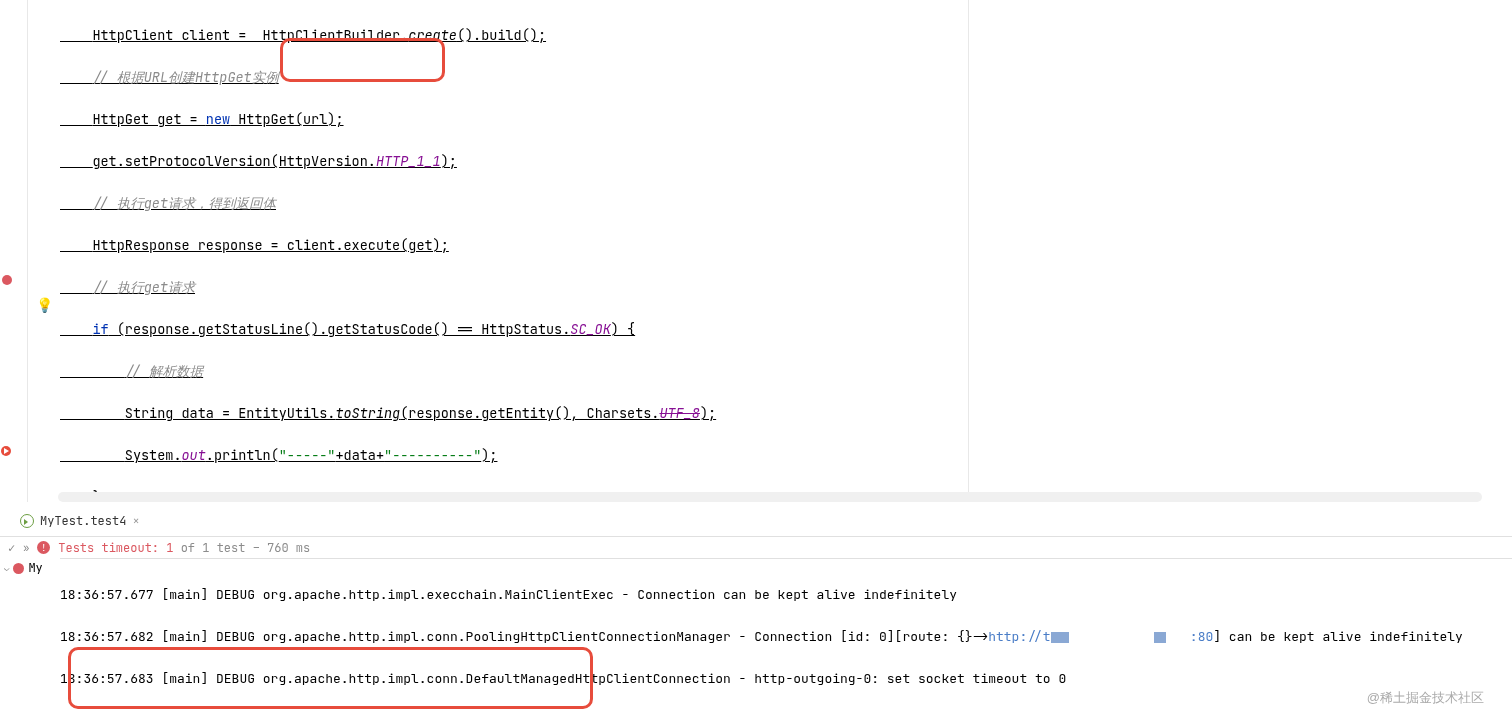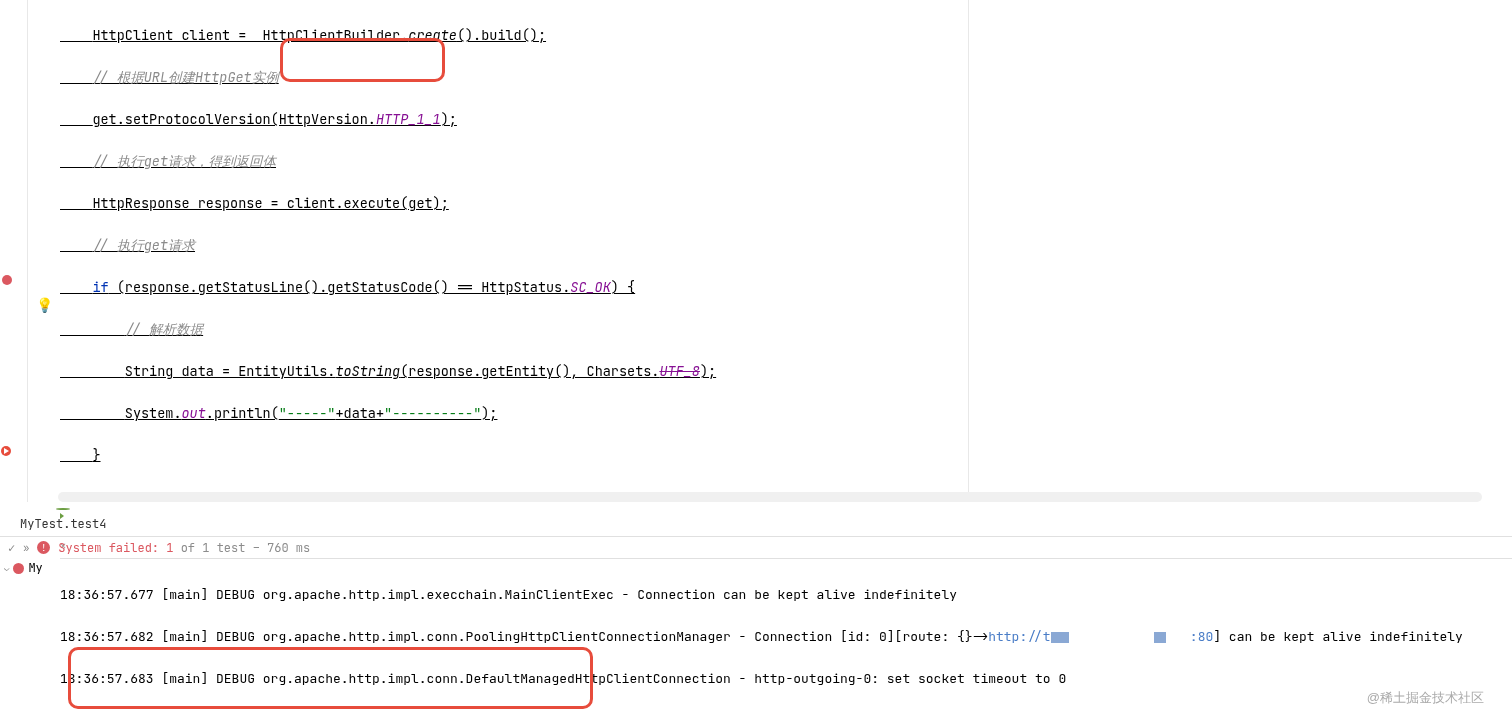--- a/index.html
+++ b/index.html
@@ -86,21 +86,20 @@
   border-radius: 5px;
 }
 .tab-bar {
   position: absolute;
   top: 508px;
   left: 20px;
   height: 26px;
   display: flex;
   align-items: center;
   gap: 6px;
-  flex-direction: column;
 }
 .tab-icon {
   width: 14px; height: 14px;
   border: 1.5px solid #6c9e42;
   border-radius: 50%;
   position: relative;
 }
 .tab-icon::after {
   content: '';
   position: absolute;
@@ -186,20 +185,21 @@
           <circle cx="6" cy="6" r="5" fill="#e74c3c"></circle>
           <path d="M4 3 L4 9 L9 6 Z" fill="#fff"></path>
         </svg>
     </div>
   </div>
   <div class="bulb-icon" style="top:296px">💡</div>
 
   <div class="code-wrap">
 <div class="code-line">    <span>HttpClient client =  HttpClientBuilder.</span><span class="method-italic">create</span><span>().build();</span></div>
 <div class="code-line">    <span class="comment">// 根据URL创建HttpGet实例</span></div>
+<div class="code-line">    <span>HttpGet get = </span><span class="kw">new</span><span> HttpGet(url);</span></div>
 <div class="code-line">    <span>get.setProtocolVersion(HttpVersion.</span><span class="static-field">HTTP_1_1</span><span>);</span></div>
 <div class="code-line">    <span class="comment">// 执行get请求，得到返回体</span></div>
 <div class="code-line">    <span>HttpResponse response = client.execute(get);</span></div>
 <div class="code-line">    <span class="comment">// 执行get请求</span></div>
 <div class="code-line">    <span class="kw">if</span><span> (response.getStatusLine().getStatusCode() == HttpStatus.</span><span class="static-field">SC_OK</span><span>) {</span></div>
 <div class="code-line">        <span class="comment">// 解析数据</span></div>
 <div class="code-line">        <span>String data = EntityUtils.</span><span class="method-italic">toString</span><span>(response.getEntity(), Charsets.</span><span class="static-field" style="text-decoration:line-through">UTF_8</span><span>);</span></div>
 <div class="code-line">        <span>System.</span><span class="field-italic">out</span><span>.println(</span><span class="str">"-----"</span><span>+data+</span><span class="str">"----------"</span><span>);</span></div>
 <div class="code-line">    <span>}</span></div>
 
@@ -224,21 +224,21 @@
   <div class="tab-icon"></div>
   <span class="tab-label">MyTest.test4</span>
   <span class="tab-close">×</span>
 </div>
 
 <div class="status-bar">
   <span class="check-icon">✓</span>
   <span class="expand-icon">»</span>
   <span class="err-circle">!</span>
   <span>
-    <span class="fail-text">System failed: </span><span class="fail-text">1</span><span class="gray-text"> of 1 test – 760 ms</span>
+    <span class="fail-text">Tests timeout: </span><span class="fail-text">1</span><span class="gray-text"> of 1 test – 760 ms</span>
   </span>
 </div>
 
 <div class="tree-row">
   <span style="color:#888;font-size:9px">⌄</span>
   <span class="err-dot-small"></span>
   <span>My</span>
 </div>
 <div style="position:absolute;top:580px;left:16px"><span class="err-dot-small"></span></div>
 

